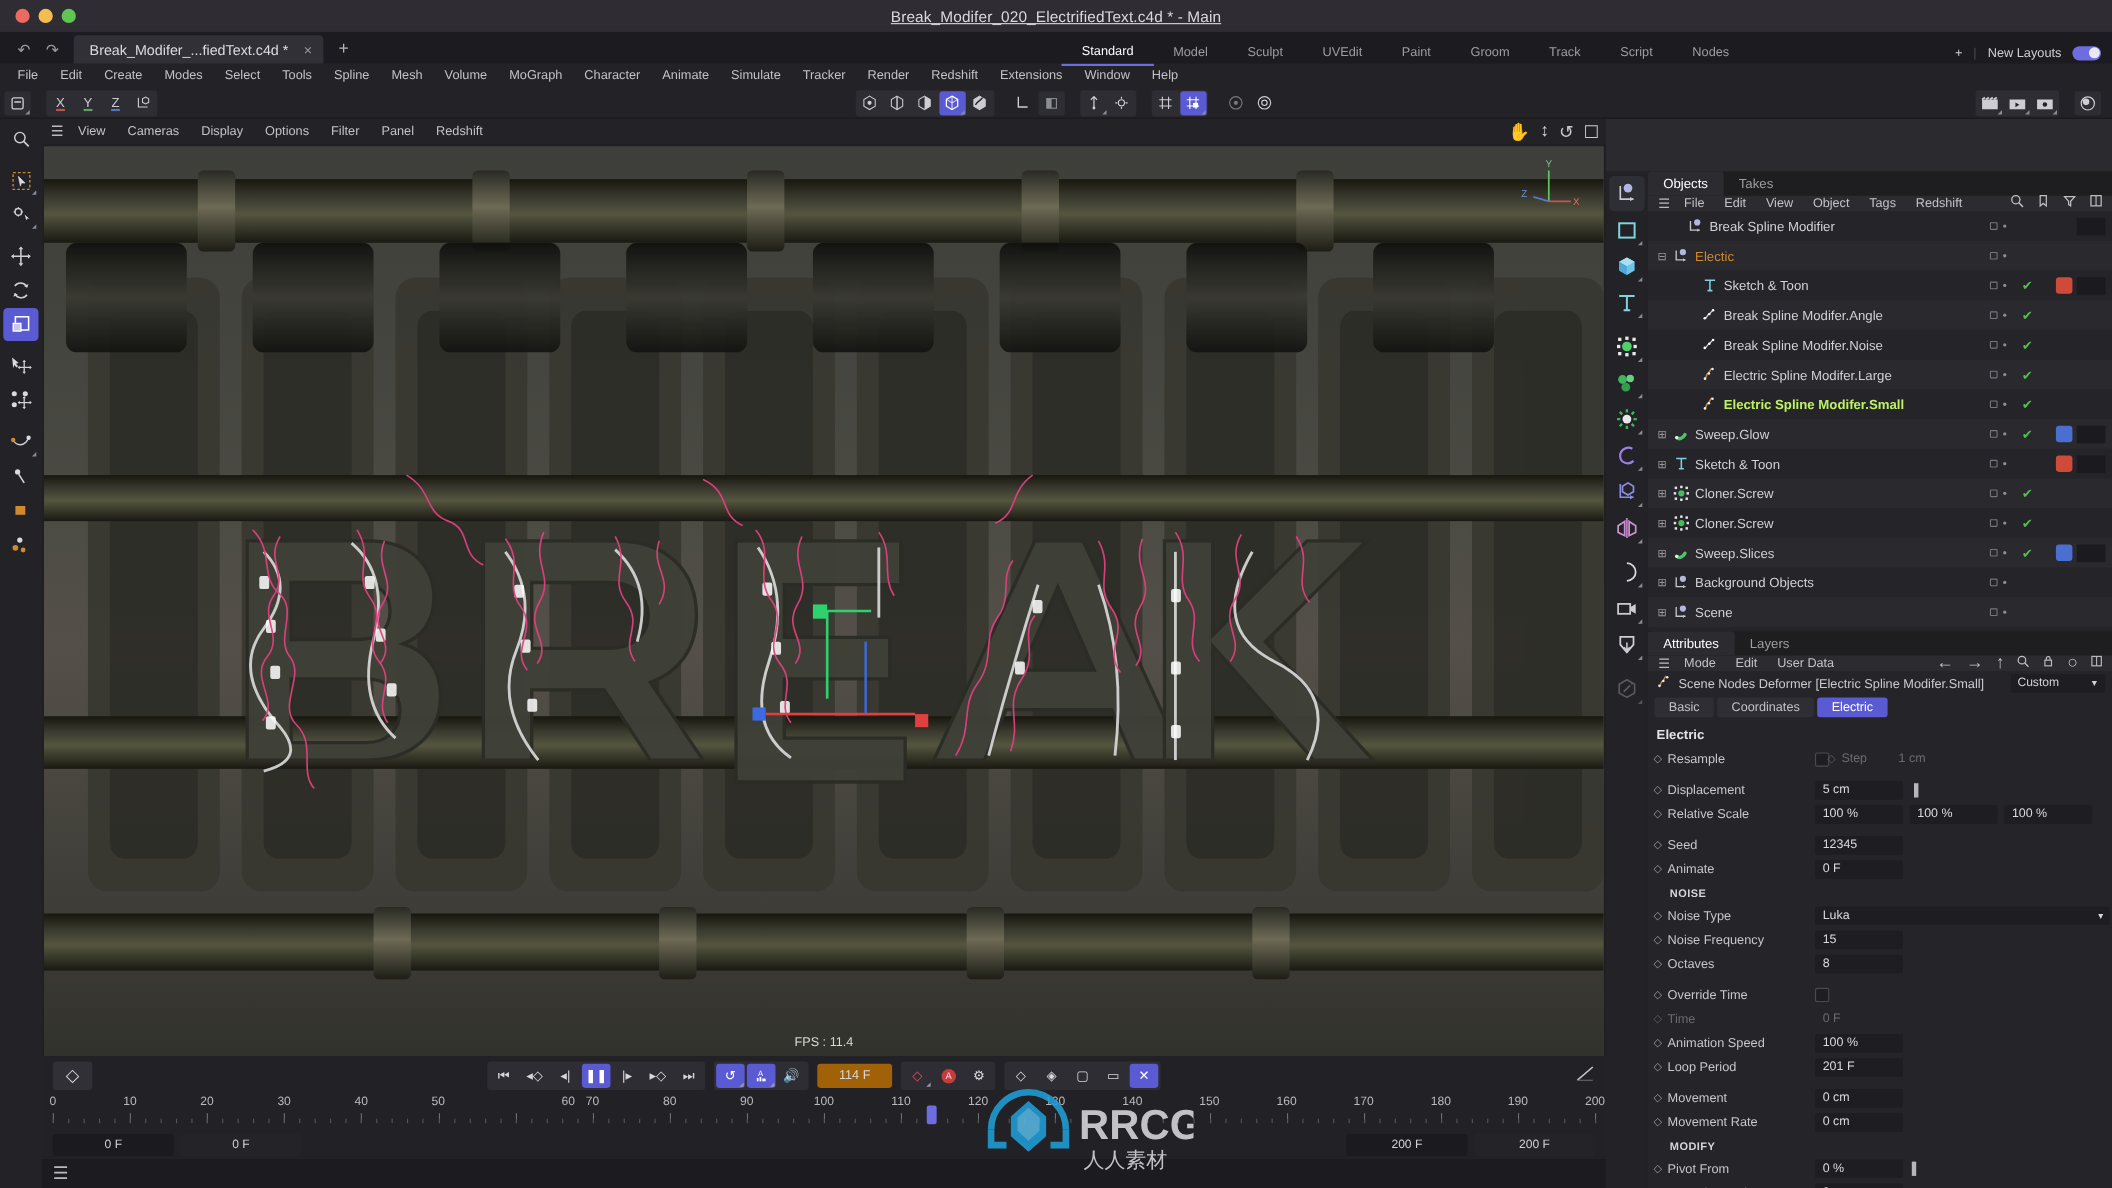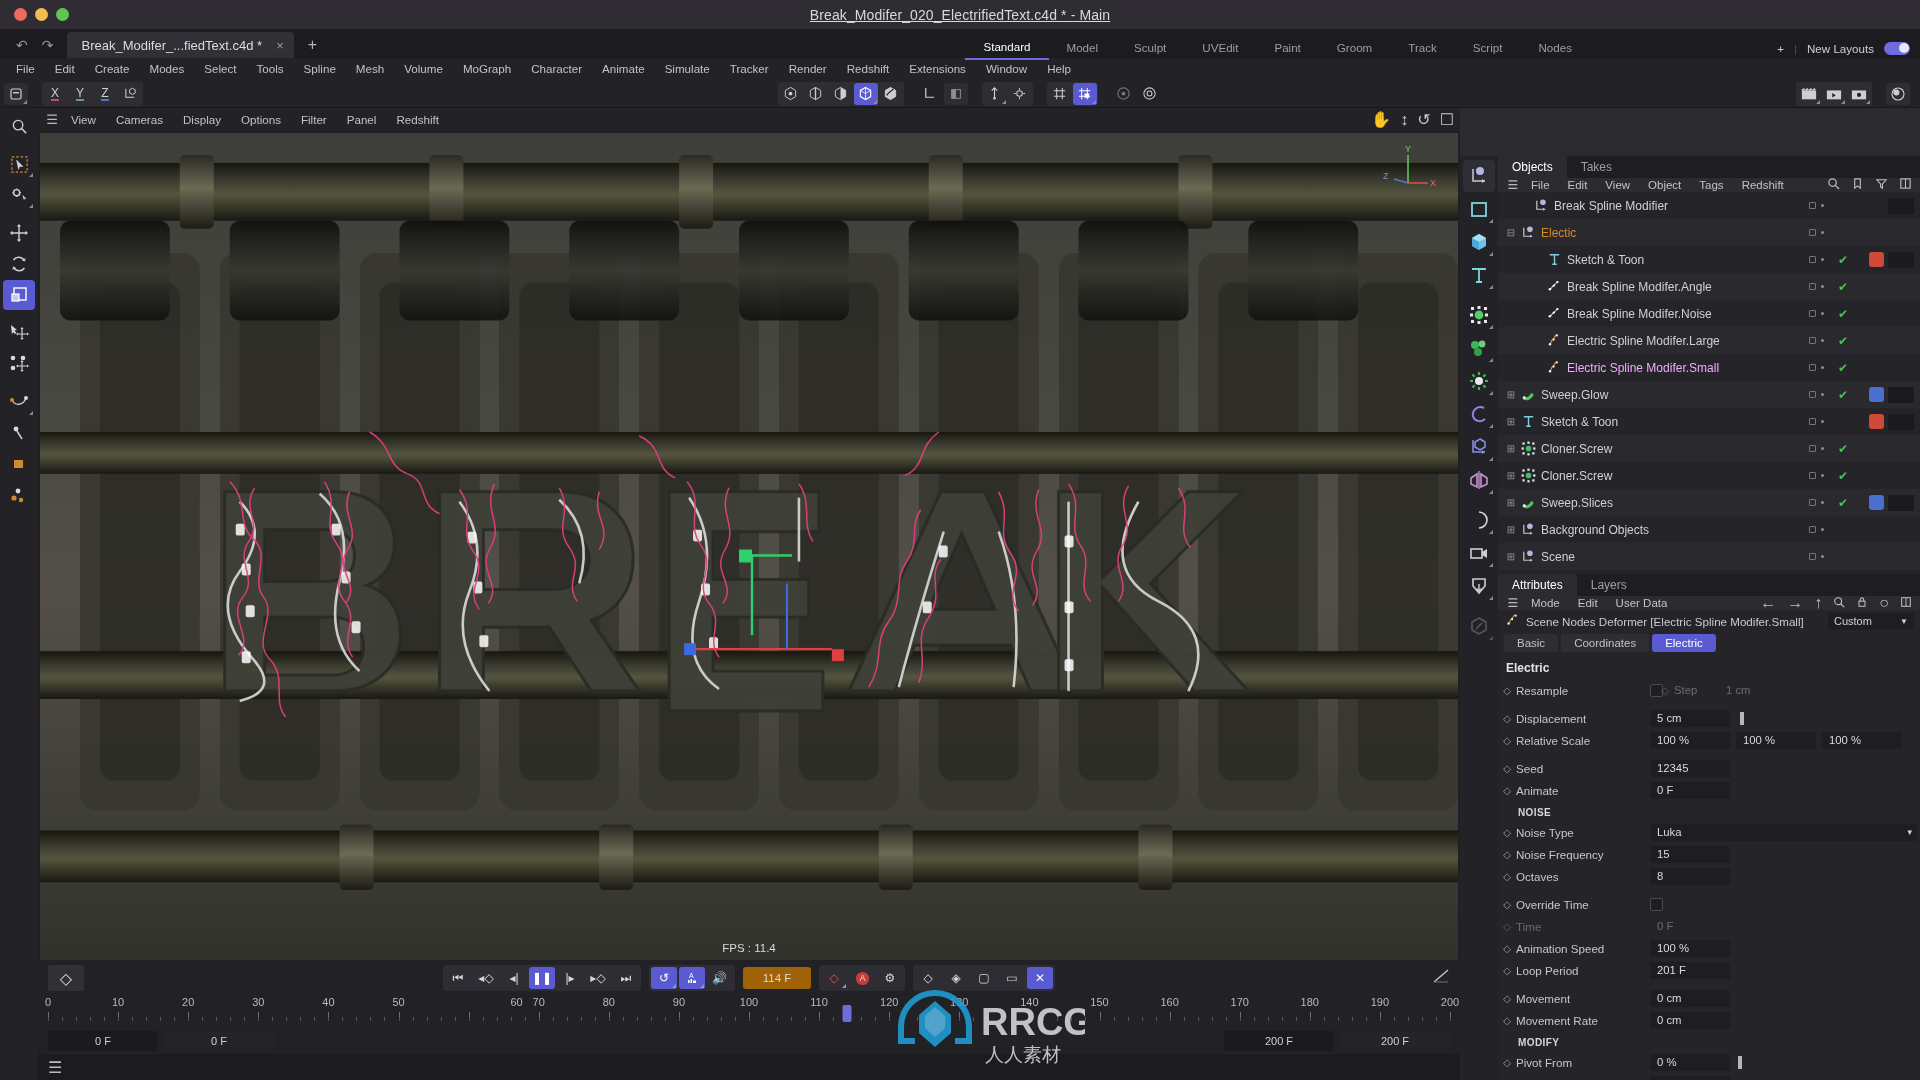--- a/index.html
+++ b/index.html
@@ -119,21 +119,21 @@
   .pmenu span.mi { font-size:11.5px; color:#c2c2c7; padding:0 9px;}
   .pmenu .pr { position:absolute; right:8px; display:flex; gap:11px; color:#bfbfc4;}
 
   .objlist { flex:0 0 auto; background:#252529; overflow:hidden;}
   .orow { height:27px; display:flex; align-items:center; position:relative; font-size:12px;
      padding-left:6px;}
   .orow.alt { background:#29292e; }
   .orow .exp { width:14px; text-align:center; font-size:10px; color:#96969c;}
   .orow .oicon { width:20px; display:flex; align-items:center; justify-content:center; }
   .orow .olabel { color:#d0d0d5; margin-left:3px;}
-  .orow .olabel.sel { color:#f0abfc; font-weight:normal;}
+  .orow .olabel.sel { color:#bef264; font-weight:bold;}
   .orow .olabel.amber { color:#d08a2e; }
   .orow .dots { position:absolute; right:96px; display:flex; gap:5px; align-items:center;}
   .dotv { width:7px; height:7px; border:1px solid #75757c; border-radius:1px;}
   .dotc { width:3px; height:3px; border-radius:50%; background:#8c8c93;}
   .okmark { position:absolute; right:72px; color:#4fbf52; font-size:12px;}
   .swatch { position:absolute; right:6px; width:26px; height:16px; background:#1b1b1f;}
   .tagred { position:absolute; right:36px; width:15px; height:15px; border-radius:3px; background:#d04a3a;}
   .tagblue{ position:absolute; right:36px; width:15px; height:15px; border-radius:3px; background:#4a6fd0;}
 
   .attr { flex:1; background:#252529; display:flex; flex-direction:column;}

